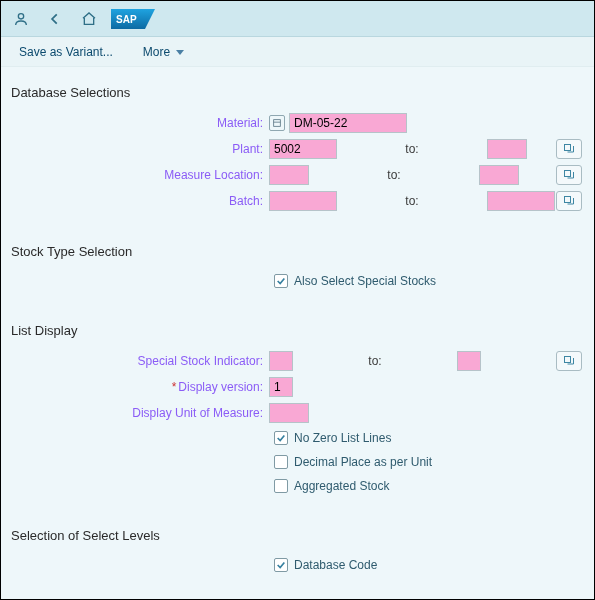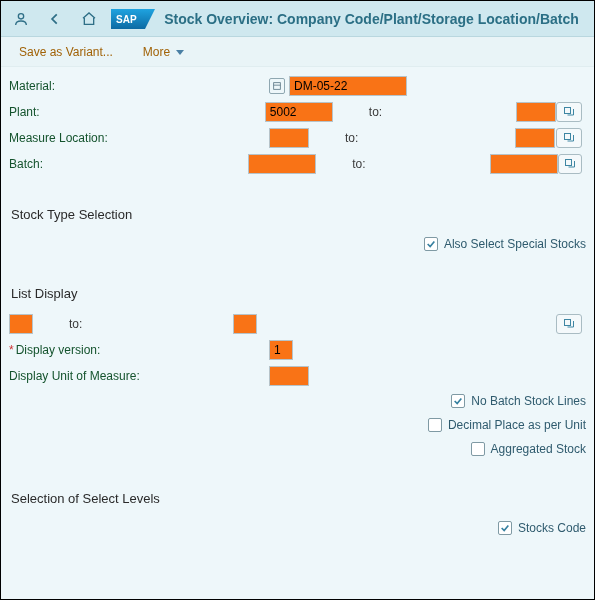--- a/index.html
+++ b/index.html
@@ -49,21 +49,21 @@
   .actionbar {
     height: 30px;
     background: #e9f4f7;
     display: flex;
     align-items: center;
     padding-left: 18px;
     gap: 30px;
     border-bottom: 1px solid #e0edf0;
   }
   .link {
-    color: #a16207;
+    color: #0c4a6e;
     font-size: 12px;
     cursor: pointer;
   }
   .link.more { display:flex; align-items:center; gap:6px; }
   .chev-down {
     width: 0; height: 0;
     border-left: 4px solid transparent;
     border-right: 4px solid transparent;
     border-top: 5px solid #4a7fa4;
     margin-top: 1px;
@@ -83,22 +83,23 @@
   }
   
   .row {
     display: flex;
     align-items: center;
     height: 26px;
     margin-bottom: 0;
   }
   .lbl {
     width: 260px;
+    text-align: right;
     padding-right: 6px;
-    color: #14532d;
+    color: #8b5cf6;
   }
   .lbl.req::before {
     content: "*";
     color: #c33;
     margin-right: 2px;
   }
   .matwrap {
     display:flex;
     align-items:center;
   }
@@ -108,55 +109,53 @@
     border-radius:2px;
     margin-right:4px;
     display:flex;
     align-items:center;
     justify-content:center;
     color:#5b7785;
   }
   input[type=text] {
     height: 20px;
     border: 1px solid #b6c3c9;
-    background: #f97316;
+    background: #f9a8d4;
     font-size: 12px;
     padding: 1px 4px;
     font-family: inherit;
   }
   .w-mat { width: 118px; font-family: 'Courier New', monospace; }
   .w60 { width: 68px; }
   .w40 { width: 40px; }
   .w24 { width: 24px; }
   .tolbl {
     width: 150px;
-    text-align: left;
+    text-align: center;
     color: #3a3a3a;
-    margin-left: 36px;
   }
   .multibtn {
     margin-left: auto;
     margin-right: 4px;
     width: 26px;
     height: 20px;
     border: 1px solid #a9bcc3;
     border-radius: 3px;
     background: #f4f9fb;
     display:flex;
     align-items:center;
     justify-content:center;
     color:#3e86a3;
     cursor:pointer;
   }
   .chkrow {
     display: flex;
     align-items: center;
     height: 24px;
     padding-left: 265px;
-    justify-content: flex-end;
   }
   .chk {
     width: 14px;
     height: 14px;
     border: 1px solid #7f9aa4;
     border-radius: 2px;
     background: #fff;
     margin-right: 6px;
     display:flex;
     align-items:center;
@@ -195,33 +194,33 @@
       <defs>
           <linearGradient id="g" x1="0" y1="0" x2="0" y2="1">
             <stop offset="0" stop-color="#1fa3e0"></stop>
             <stop offset="1" stop-color="#0c6aa3"></stop>
           </linearGradient>
         </defs>
       <polygon points="0,0 44,0 34,20 0,20" fill="url(#g)"></polygon>
       <text x="5" y="14" fill="#fff" font-family="Arial" font-size="10" font-weight="900">SAP</text>
     </svg>
   </div>
-  <div class="title">Stock Overview: Company Code/Plant/Storage Location/Batch</div>
 </div>
 
 <div class="actionbar">
   <span class="link">Save as Variant...</span>
   <span class="link more">
     <span>More</span>
     <span class="chev-down"></span>
   </span>
 </div>
 
 <div class="main">
 
+  <div class="section-title">Database Selections</div>
 
   <div class="row">
     <div class="lbl">Material:</div>
     <div class="matwrap">
       <span class="match-icon">
         <svg width="10" height="10" viewBox="0 0 24 24" fill="none" stroke="currentColor" stroke-width="2">
             <rect x="4" y="4" width="16" height="16"></rect>
             <line x1="4" y1="10" x2="20" y2="10"></line>
           </svg>
       </span>
@@ -275,20 +274,21 @@
         <svg viewBox="0 0 24 24" fill="none" stroke="currentColor" stroke-width="4">
           <polyline points="4 12 10 18 20 6"></polyline>
         </svg>
       </div>
     <span class="chklbl">Also Select Special Stocks</span>
   </div>
 
   <div class="section-title" style="margin-top:18px;">List Display</div>
 
   <div class="row">
+    <div class="lbl">Special Stock Indicator:</div>
     <input type="text" class="w24" style="">
     <div class="tolbl" style="width:164px">to:</div>
     <input type="text" class="w24" style="">
     <div class="multibtn">
       <svg width="12" height="12" viewBox="0 0 24 24" fill="none" stroke="currentColor" stroke-width="2">
           <rect x="3" y="3" width="12" height="12"></rect>
           <path d="M9 18h12V6"></path>
         </svg>
     </div>
   </div>
@@ -302,35 +302,35 @@
     <div class="lbl">Display Unit of Measure:</div>
     <input type="text" class="w40" style="">
   </div>
 
   <div class="chkrow">
     <div class="chk checked">
         <svg viewBox="0 0 24 24" fill="none" stroke="currentColor" stroke-width="4">
           <polyline points="4 12 10 18 20 6"></polyline>
         </svg>
       </div>
-    <span class="chklbl">No Batch Stock Lines</span>
+    <span class="chklbl">No Zero List Lines</span>
   </div>
   <div class="chkrow">
     <div class="chk"></div>
     <span class="chklbl">Decimal Place as per Unit</span>
   </div>
   <div class="chkrow">
     <div class="chk"></div>
     <span class="chklbl">Aggregated Stock</span>
   </div>
 
   <div class="section-title" style="margin-top:18px;">Selection of Select Levels</div>
 
   <div class="chkrow">
     <div class="chk checked">
         <svg viewBox="0 0 24 24" fill="none" stroke="currentColor" stroke-width="4">
           <polyline points="4 12 10 18 20 6"></polyline>
         </svg>
       </div>
-    <span class="chklbl">Stocks Code</span>
+    <span class="chklbl">Database Code</span>
   </div>
 
 </div>
 
 </body></html>

